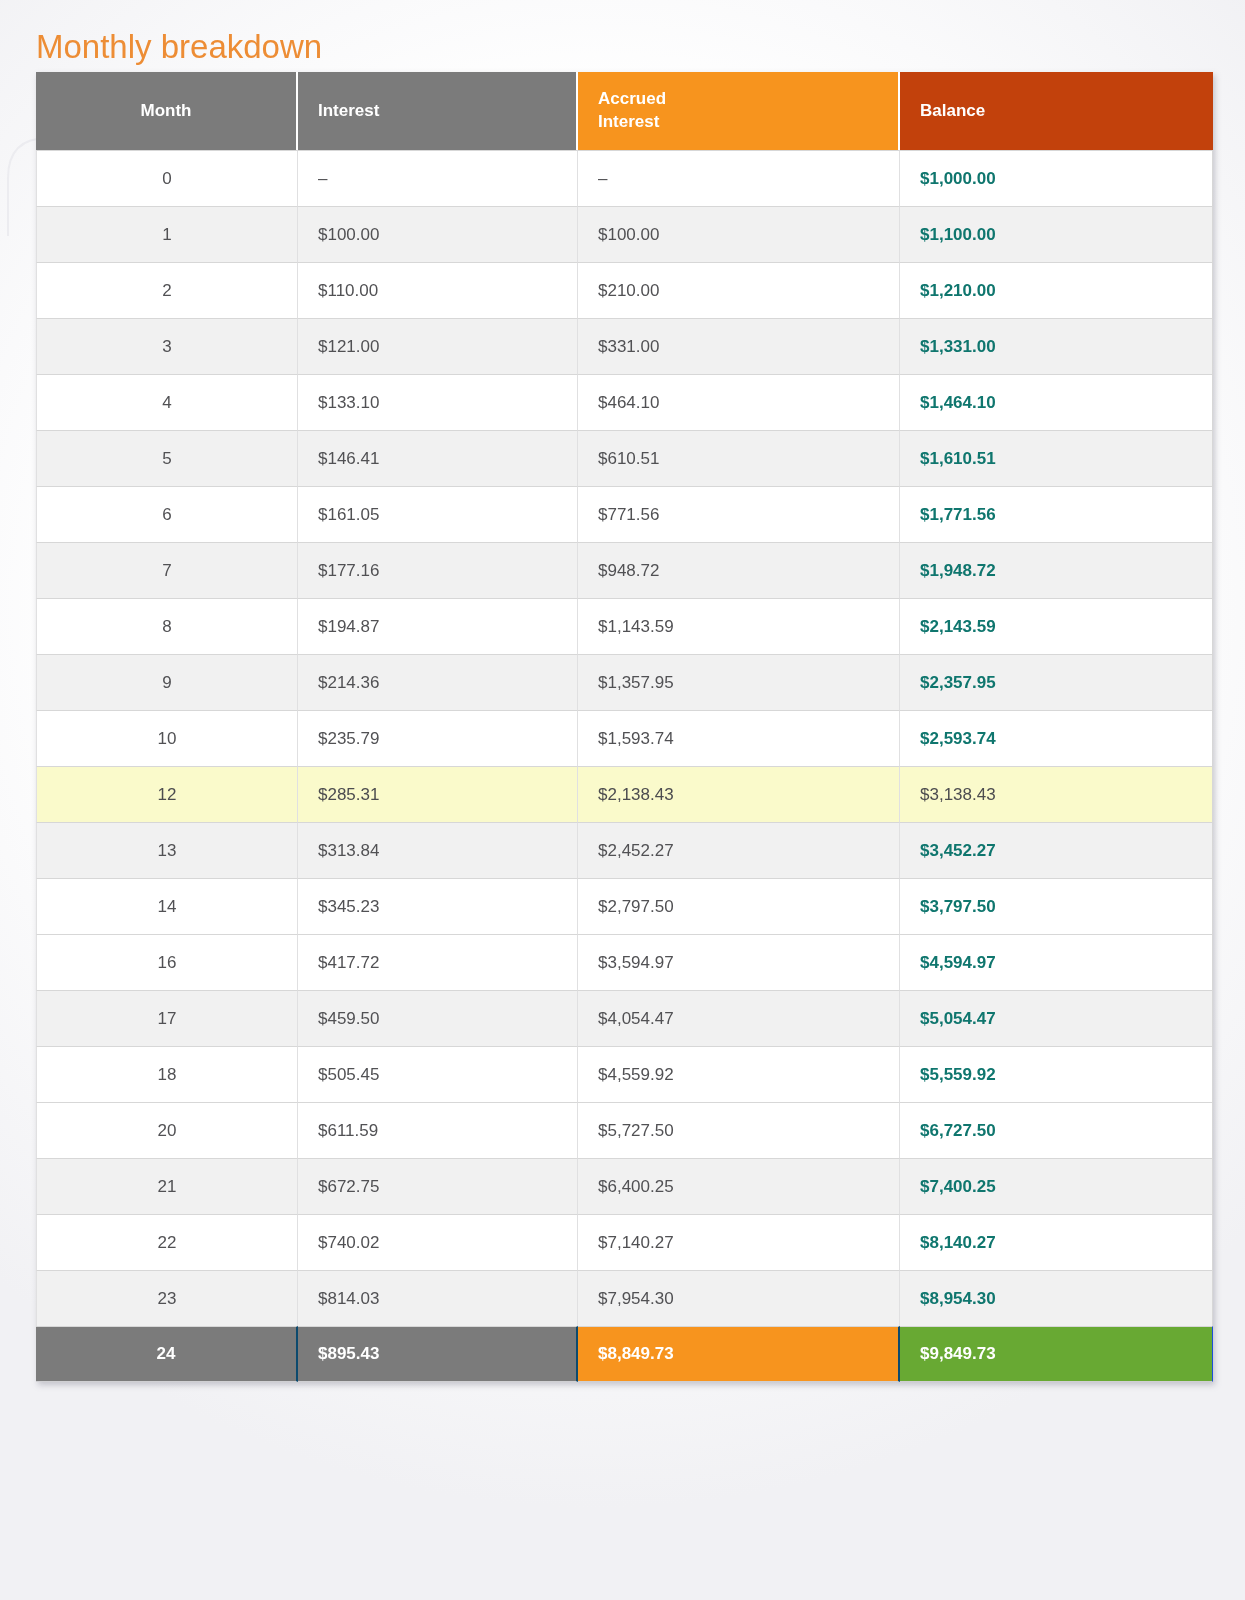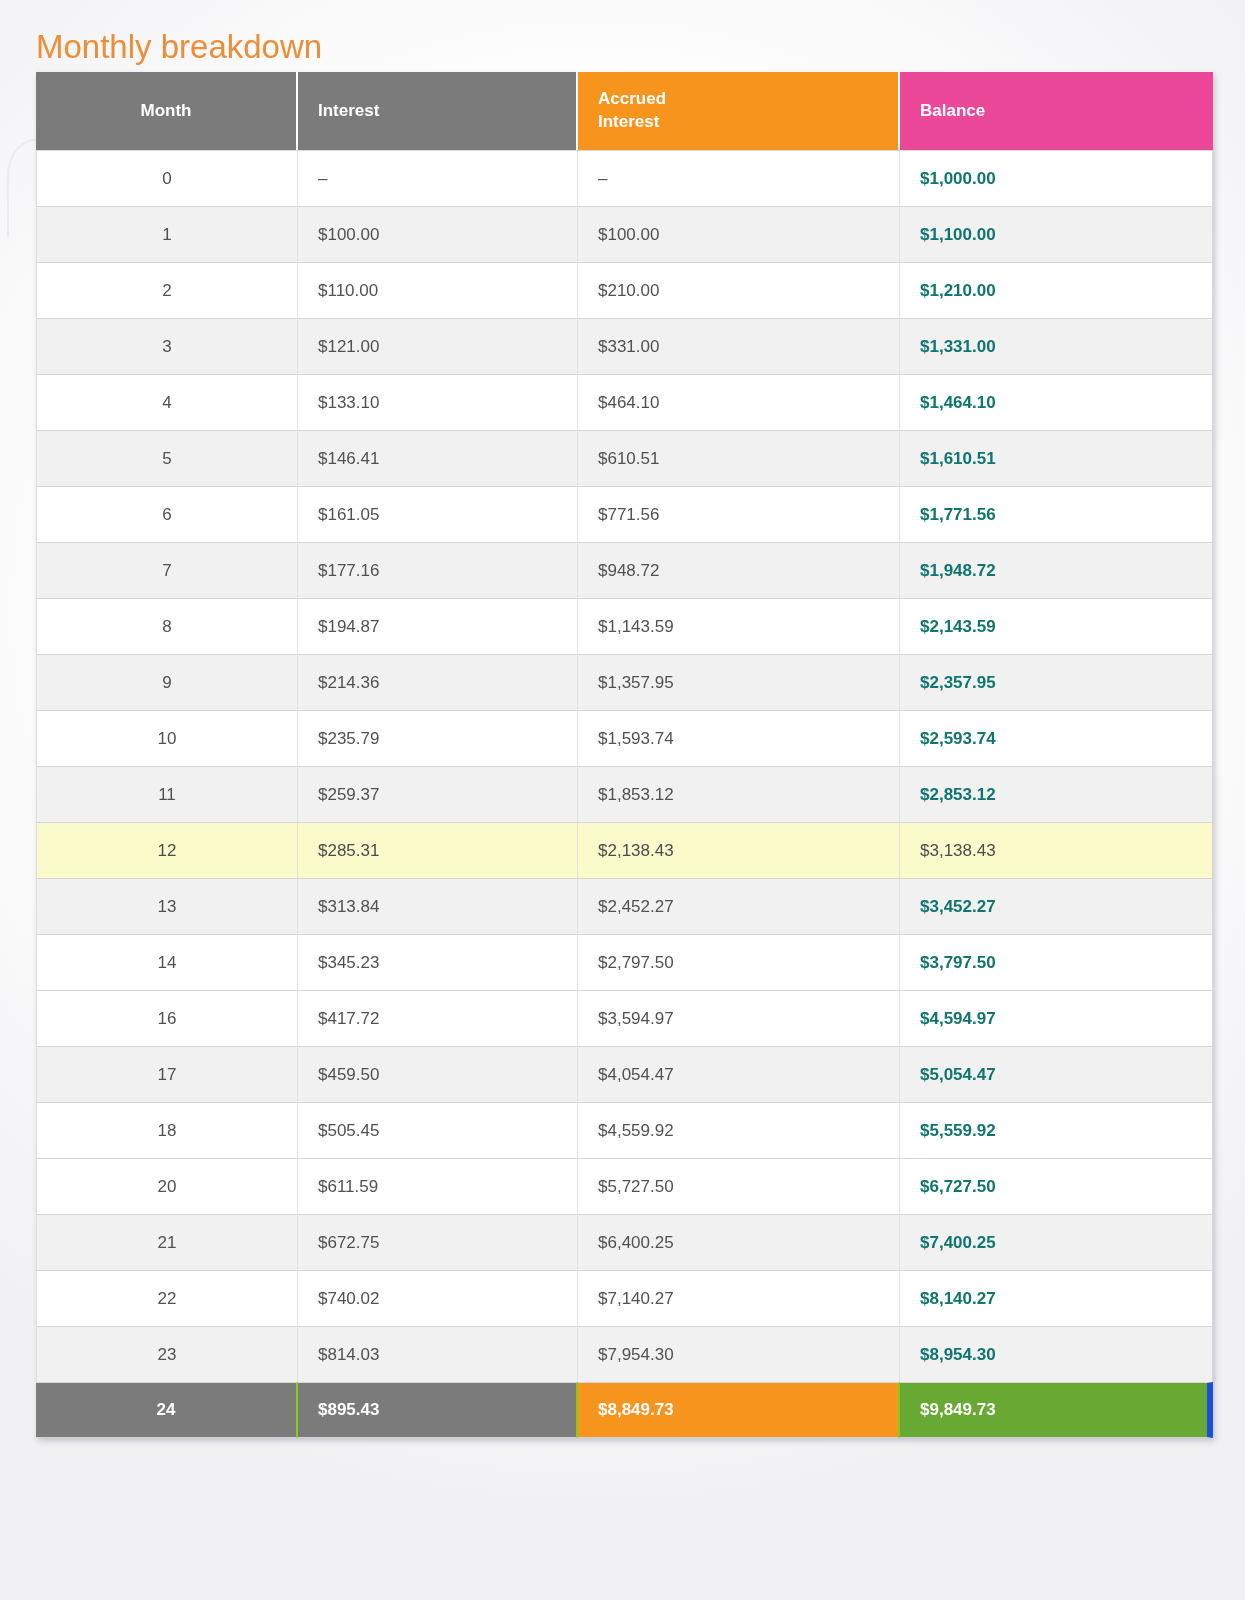--- a/index.html
+++ b/index.html
@@ -89,24 +89,24 @@
   tr.row-highlight td {
     background: var(--highlight-yellow, #FAFACB);
     font-weight: normal;
     color: #4C4C4F;
   }
 
   tr.row-total td {
     font-weight: bold;
     color: #ffffff;
     border-top: 1px solid var(--border, #D7D7D7);
-    border-right: 2px solid #84cc16;
+    border-right: 2px solid #0c4a6e;
     border-left: none;
   }
-  tr.row-total td:last-child { border-right: 6px solid #1d4ed8; }
+  tr.row-total td:last-child { border-right: 1px solid #1d4ed8; }
   tr.row-total td.col-balance { color: #ffffff; }
 </style>
 </head>
 <body>
 
 <h1 class="page-title">Monthly breakdown</h1>
 
 <svg class="corner-decoration" width="130" height="110" viewBox="0 0 130 110">
   <path d="M 2 108 L 2 50 Q 2 10 42 10 L 128 10" fill="none" stroke="#ececf0" stroke-width="2"></path>
 </svg>
@@ -117,21 +117,21 @@
       <col class="c-interest">
       <col class="c-accrued">
       <col class="c-balance">
   </colgroup>
   <thead>
     <tr id="header-row">
         <th class="col-month" style="background: rgb(123, 123, 123);">Month</th>
         <th class="col-interest" style="background: rgb(123, 123, 123);">Interest</th>
         <th class="col-accrued" style="background: rgb(247, 148, 30);">Accrued
 Interest</th>
-        <th class="col-balance" style="background: #ec4899;">Balance</th>
+        <th class="col-balance" style="background: #c2410c;">Balance</th>
       </tr>
   </thead>
   <tbody id="table-body">
       <tr class="row-even">
         <td class="col-month">0</td>
         <td class="col-interest">–</td>
         <td class="col-accrued">–</td>
         <td class="col-balance">$1,000.00</td>
       </tr>
       <tr class="row-odd">
@@ -186,26 +186,20 @@
         <td class="col-month">9</td>
         <td class="col-interest">$214.36</td>
         <td class="col-accrued">$1,357.95</td>
         <td class="col-balance">$2,357.95</td>
       </tr>
       <tr class="row-even">
         <td class="col-month">10</td>
         <td class="col-interest">$235.79</td>
         <td class="col-accrued">$1,593.74</td>
         <td class="col-balance">$2,593.74</td>
-      </tr>
-      <tr class="row-odd">
-        <td class="col-month">11</td>
-        <td class="col-interest">$259.37</td>
-        <td class="col-accrued">$1,853.12</td>
-        <td class="col-balance">$2,853.12</td>
       </tr>
       <tr class="row-highlight">
         <td class="col-month">12</td>
         <td class="col-interest">$285.31</td>
         <td class="col-accrued">$2,138.43</td>
         <td class="col-balance">$3,138.43</td>
       </tr>
       <tr class="row-odd">
         <td class="col-month">13</td>
         <td class="col-interest">$313.84</td>

